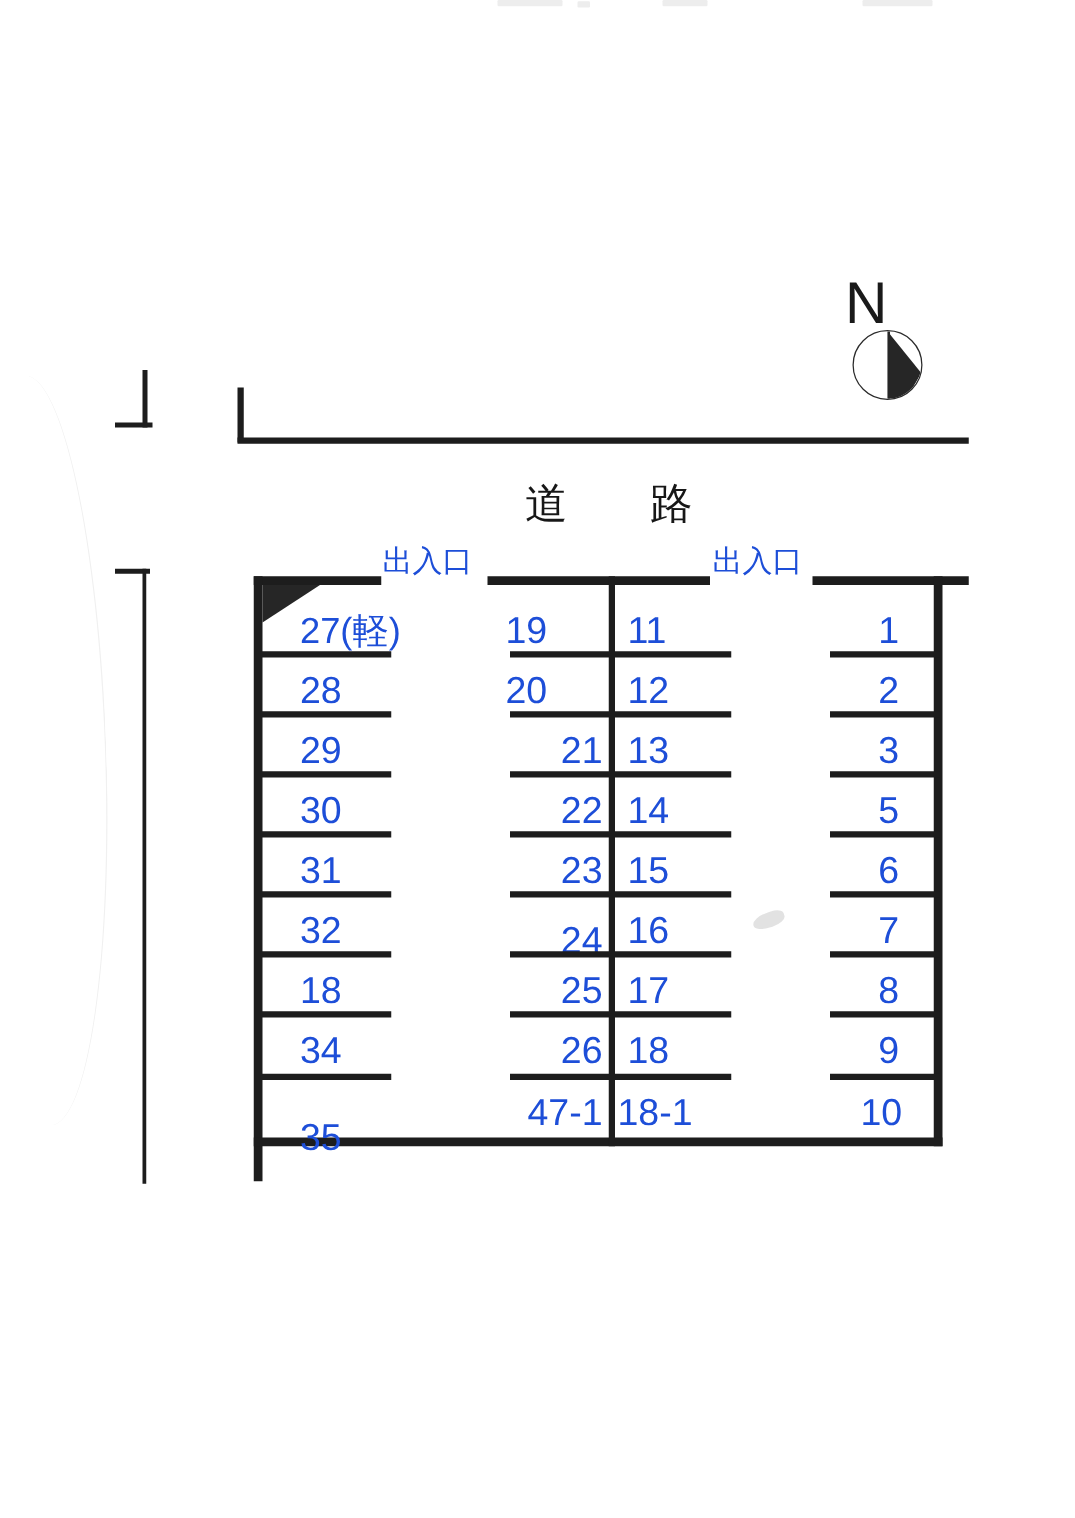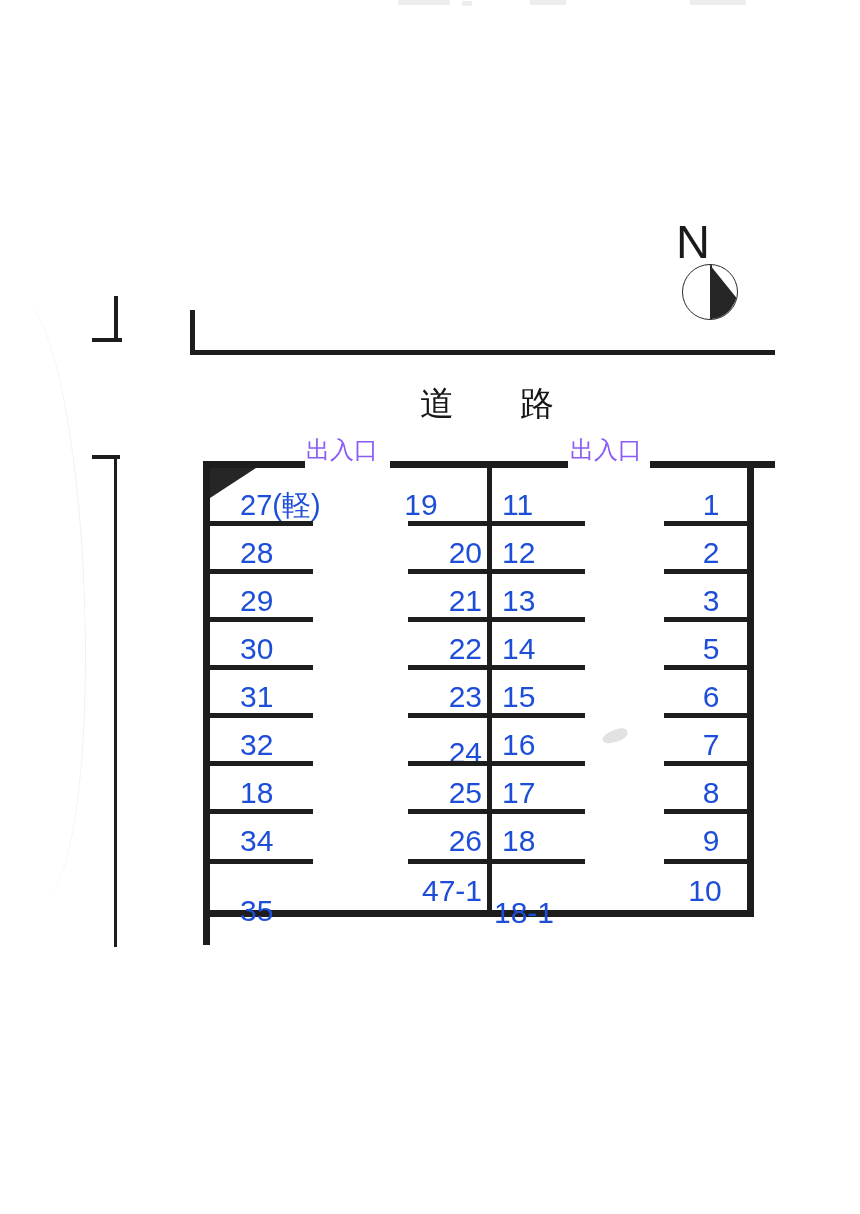--- a/index.html
+++ b/index.html
@@ -54,21 +54,21 @@
   .road-label{
     position:absolute;
     font-size:34px;line-height:34px;letter-spacing:16px;
     font-family:"DejaVu Sans","Liberation Sans",sans-serif;
     color:#171717;white-space:nowrap;
   }
   .gate-label{
     position:absolute;
     font-size:24px;line-height:24px;letter-spacing:0px;
     font-family:Liberation Sans, sans-serif;
-    color:#8b5cf6;white-space:nowrap;
+    color:#1d4ed8;white-space:nowrap;
   }
 
   
   .lot{position:absolute;}
   .cell{
     position:absolute;
     font-size:30px;line-height:30px;
     font-family:"Liberation Sans","DejaVu Sans",sans-serif;
     color:#1d4ed8;white-space:nowrap;
   }
@@ -151,21 +151,21 @@
     <div class="hline" style="left:208px;top:521px;width:105px;height:5px;"></div>
     <div class="hline" style="left:208px;top:569px;width:105px;height:5px;"></div>
     <div class="hline" style="left:208px;top:617px;width:105px;height:5px;"></div>
     <div class="hline" style="left:208px;top:665px;width:105px;height:5px;"></div>
     <div class="hline" style="left:208px;top:713px;width:105px;height:5px;"></div>
     <div class="hline" style="left:208px;top:761px;width:105px;height:5px;"></div>
     <div class="hline" style="left:208px;top:809px;width:105px;height:5px;"></div>
     <div class="hline" style="left:208px;top:859px;width:105px;height:5px;"></div>
 
     <div class="cell" style="left:360px;top:490px;width:122px;text-align:center;">19</div>
-    <div class="cell" style="left:360px;top:538px;width:122px;text-align:right;">20</div>
+    <div class="cell" style="left:360px;top:538px;width:122px;text-align:center;">20</div>
     <div class="cell" style="left:360px;top:586px;width:122px;text-align:right;">21</div>
     <div class="cell" style="left:360px;top:634px;width:122px;text-align:right;">22</div>
     <div class="cell" style="left:360px;top:682px;width:122px;text-align:right;">23</div>
     <div class="cell" style="left:360px;top:738px;width:122px;text-align:right;">24</div>
     <div class="cell" style="left:360px;top:778px;width:122px;text-align:right;">25</div>
     <div class="cell" style="left:360px;top:826px;width:122px;text-align:right;">26</div>
     <div class="cell" style="left:350px;top:876px;width:132px;text-align:right;">47-1</div>
 
     <div class="hline" style="left:408px;top:521px;width:80px;height:5px;"></div>
     <div class="hline" style="left:408px;top:569px;width:80px;height:5px;"></div>
@@ -177,21 +177,21 @@
     <div class="hline" style="left:408px;top:859px;width:80px;height:5px;"></div>
 
     <div class="cell" style="left:502px;top:490px;">11</div>
     <div class="cell" style="left:502px;top:538px;">12</div>
     <div class="cell" style="left:502px;top:586px;">13</div>
     <div class="cell" style="left:502px;top:634px;">14</div>
     <div class="cell" style="left:502px;top:682px;">15</div>
     <div class="cell" style="left:502px;top:730px;">16</div>
     <div class="cell" style="left:502px;top:778px;">17</div>
     <div class="cell" style="left:502px;top:826px;">18</div>
-    <div class="cell" style="left:494px;top:876px;margin-top:22px;">18-1</div>
+    <div class="cell" style="left:494px;top:876px;">18-1</div>
 
     <div class="hline" style="left:492px;top:521px;width:93px;height:5px;"></div>
     <div class="hline" style="left:492px;top:569px;width:93px;height:5px;"></div>
     <div class="hline" style="left:492px;top:617px;width:93px;height:5px;"></div>
     <div class="hline" style="left:492px;top:665px;width:93px;height:5px;"></div>
     <div class="hline" style="left:492px;top:713px;width:93px;height:5px;"></div>
     <div class="hline" style="left:492px;top:761px;width:93px;height:5px;"></div>
     <div class="hline" style="left:492px;top:809px;width:93px;height:5px;"></div>
     <div class="hline" style="left:492px;top:859px;width:93px;height:5px;"></div>
 

